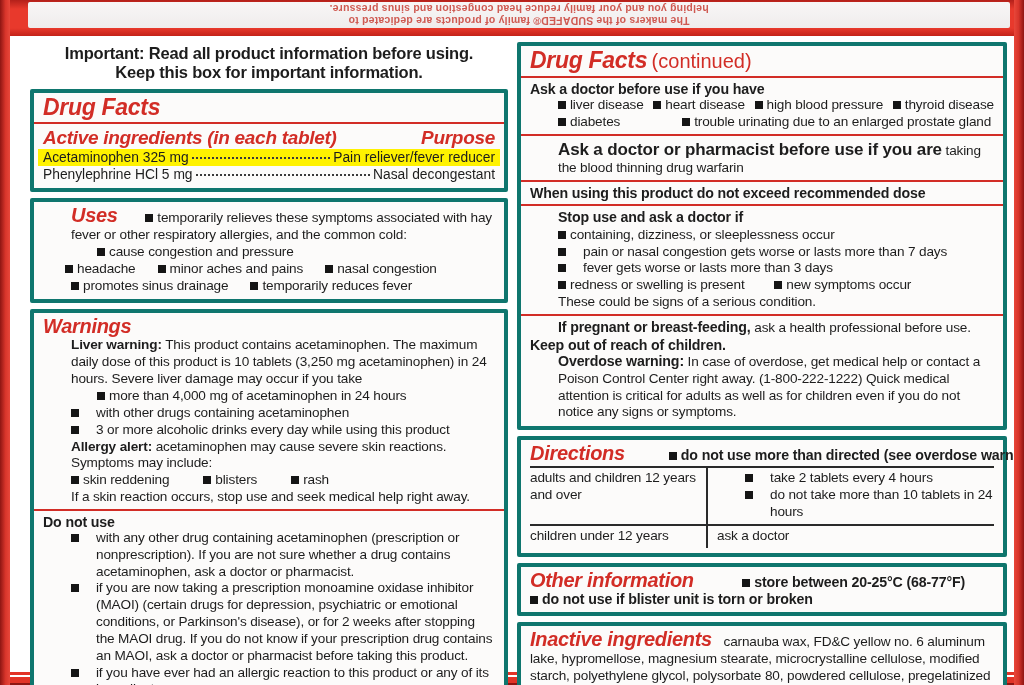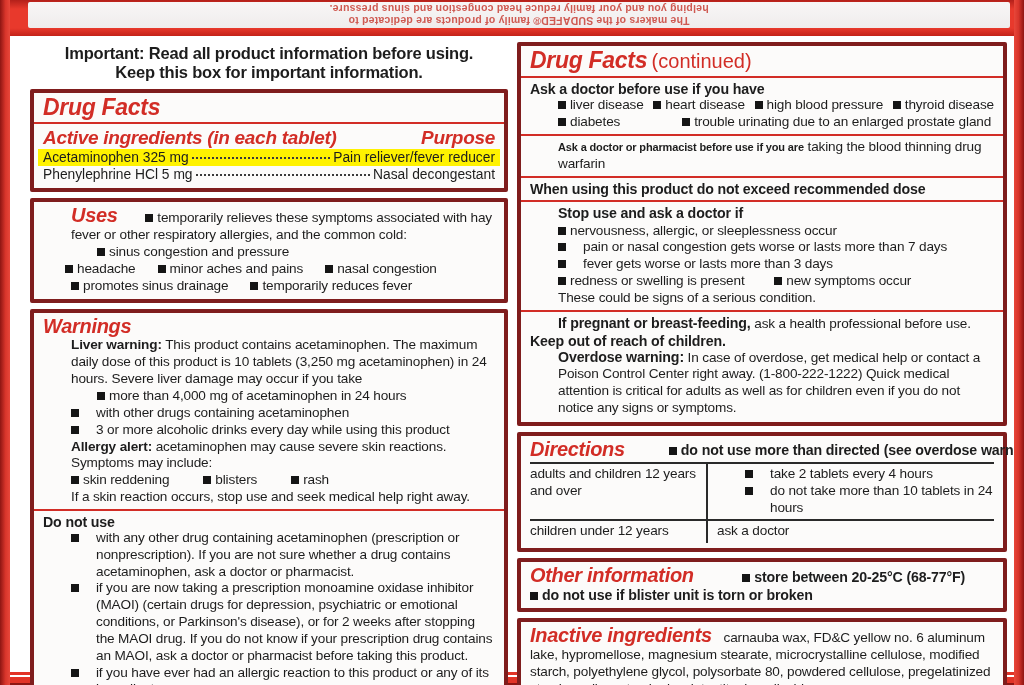--- a/index.html
+++ b/index.html
@@ -14,21 +14,21 @@
         line-height:12px;text-align:center;padding-top:1px;letter-spacing:.2px;}
   .edge{position:absolute;top:0;bottom:0;width:10px;z-index:3;}
   .edge.l{left:0;background:linear-gradient(90deg,#8e1512 0%,#d8352b 55%,#e8473a 100%);}
   .edge.r{right:0;background:linear-gradient(270deg,#8e1512 0%,#d8352b 55%,#e8473a 100%);}
   .bottom-band{position:absolute;left:0;right:0;bottom:0;height:13px;background:#e23327;
         box-shadow:inset 0 3px 0 #e23327, inset 0 5px 0 #ffffff, inset 0 -2px 0 #8e1512;}
   
   .col{position:absolute;top:42px;display:flex;flex-direction:column;gap:6px;}
   .col.left{left:30px;width:478px;}
   .col.right{left:517px;width:490px;}
-  .panel{border:4px solid #7f1d1d;background:#fcfbfa;padding:2px 9px 5px;border-radius:2px;}
+  .panel{border:4px solid #0f766e;background:#fcfbfa;padding:2px 9px 5px;border-radius:2px;}
   
   .t{font-size:13.6px;line-height:1.24;letter-spacing:-.15px;padding-left:28px;}
   .b{font-weight:bold;}
   .h-red{color:#d22d26;font-style:italic;font-weight:bold;letter-spacing:-.3px;}
   .title-lg{font-size:23px;line-height:1.1;}
   .title-md{font-size:20px;line-height:1.1;}
   .subhead{font-weight:bold;font-size:14.2px;letter-spacing:-.15px;}
   .important{ text-align:center;font-weight:bold;font-size:16.5px;line-height:1.15;
         letter-spacing:-.2px;padding:2px 0 1px;}
   .rline{border-top:2px solid #d22d26;margin:2px -9px 3px;}
@@ -95,21 +95,21 @@
       <span>Phenylephrine HCl 5 mg</span>
       <span class="lead"></span>
       <span>Nasal decongestant</span>
     </div>
   </div>
 
   <div class="panel">
     <div class="t">
       <span class="h-red title-md" style="margin-right:24px">Uses</span>
       <span class="isq"></span><span>temporarily relieves these symptoms associated with hay fever or other respiratory allergies, and the common cold:</span>
-      <span class="nw gap26"><span class="isq"></span><span>sinus congestion and pressure</span></span>
+      <span class="nw gap26"><span class="isq"></span><span>cause congestion and pressure</span></span>
     </div>
     <div class="t uses-line uses-ind">
       <span class="nw"><span class="isq"></span><span>headache</span></span>
       <span class="nw"><span class="isq"></span><span>minor aches and pains</span></span>
       <span class="nw"><span class="isq"></span><span>nasal congestion</span></span>
     </div>
     <div class="t uses-line">
       <span class="nw"><span class="isq"></span><span>promotes sinus drainage</span></span>
       <span class="nw"><span class="isq"></span><span>temporarily reduces fever</span></span>
     </div>
@@ -171,29 +171,29 @@
       <span class="nw"><span class="isq"></span><span>heart disease</span></span>
       <span class="nw"><span class="isq"></span><span>high blood pressure</span></span>
       <span class="nw"><span class="isq"></span><span>thyroid disease</span></span>
     </div>
     <div class="t row-gap">
       <span class="nw"><span class="isq"></span><span>diabetes</span></span>
       <span class="nw"><span class="isq"></span><span>trouble urinating due to an enlarged prostate gland</span></span>
     </div>
     <div class="rdiv"></div>
     <div class="t">
-      <span class="b" style="font-size:11px">Ask a doctor or pharmacist before use if you are</span>
+      <span class="b" style="font-size:17px">Ask a doctor or pharmacist before use if you are</span>
       <span>taking the blood thinning drug warfarin</span>
     </div>
     <div class="rdiv"></div>
     <div class="subhead">When using this product do not exceed recommended dose</div>
     <div class="rdiv"></div>
     <div class="t">
       <span class="b" style="font-size:14.2px;margin-right:24px">Stop use and ask a doctor if</span>
-      <span class="nw"><span class="isq"></span><span>nervousness, allergic, or sleeplessness occur</span></span>
+      <span class="nw"><span class="isq"></span><span>containing, dizziness, or sleeplessness occur</span></span>
     </div>
     <div class="t brow">
       <span class="sq"></span>
         <span>pain or nasal congestion gets worse or lasts more than 7 days</span>
     </div>
     <div class="t brow">
       <span class="sq"></span>
         <span>fever gets worse or lasts more than 3 days</span>
     </div>
     <div class="t">

